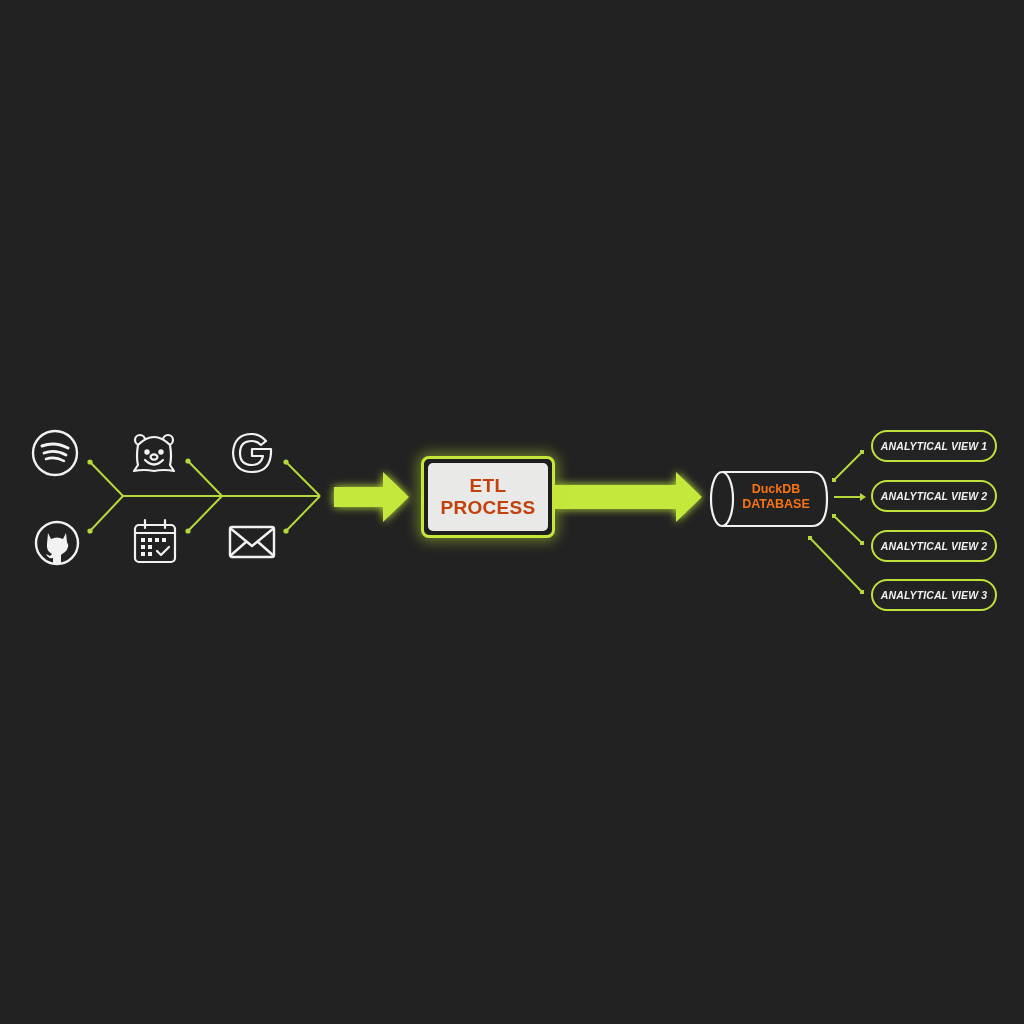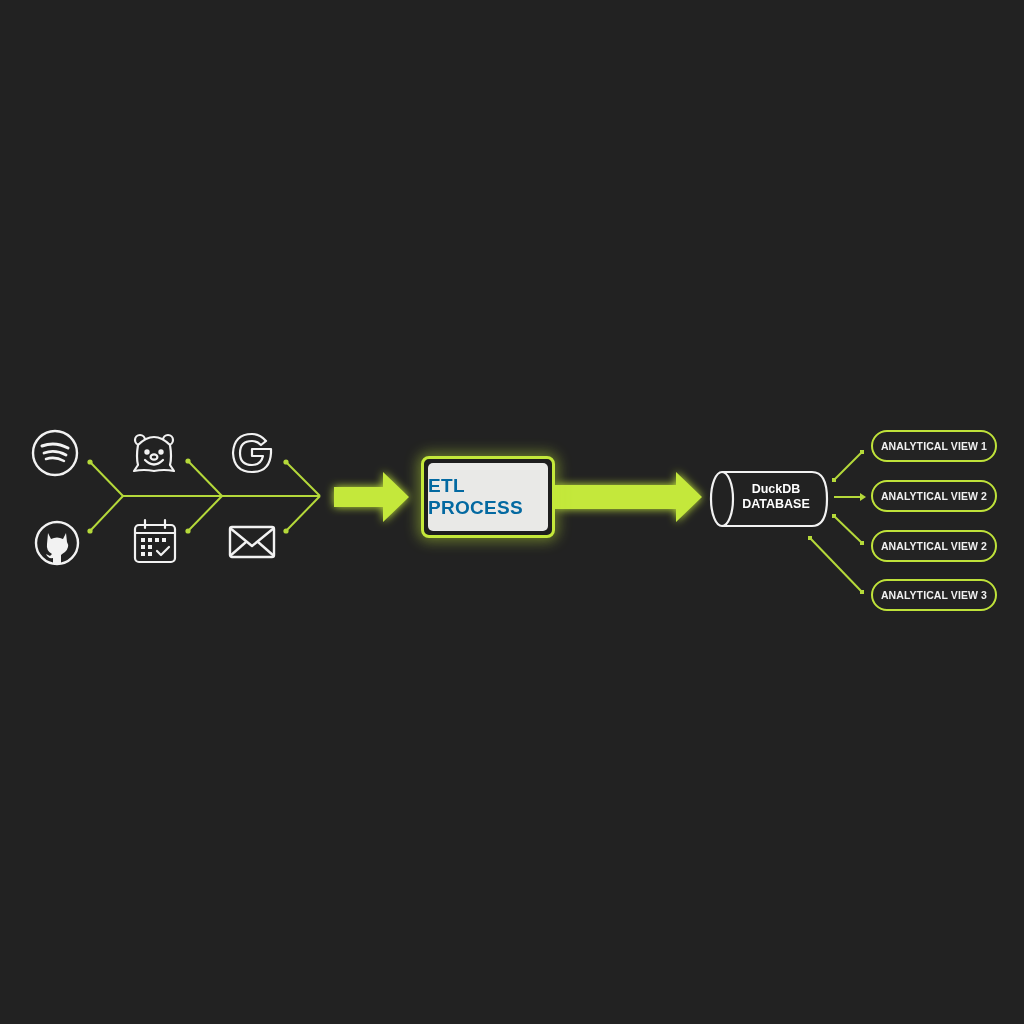--- a/index.html
+++ b/index.html
@@ -42,39 +42,39 @@
       padding: 4px;
     }
     .etl-inner {
       width: 100%;
       height: 100%;
       box-sizing: border-box;
       background: #e9e9e7;
       border-radius: 5px;
       display: flex;
       flex-direction: column;
-      align-items: flex-start;
+      align-items: center;
       justify-content: center;
       font-family: "Liberation Sans", sans-serif;
       font-weight: bold;
       font-size: 19px;
       line-height: 22px;
-      color: #0369a1;
+      color: #c2410c;
       letter-spacing: 0.3px;
     }
 
     .db-label {
       position: absolute;
       left: 728px;
       top: 482px;
       width: 96px;
       text-align: center;
       font-family: "Liberation Sans", sans-serif;
       font-weight: bold;
-      color: #ffffff;
+      color: #f97316;
       font-size: 12.5px;
       line-height: 15px;
     }
 
     .view-pill {
       position: absolute;
       left: 871px;
       width: 126px;
       height: 32px;
       box-sizing: border-box;
@@ -83,20 +83,21 @@
       background: #232323;
       display: flex;
       align-items: center;
       justify-content: center;
       font-family: "Liberation Sans", sans-serif;
       font-weight: bold;
       font-size: 10.5px;
       color: #f0f0f0;
       letter-spacing: 0.1px;
       white-space: nowrap;
+      font-style: italic;
     }
   </style>
 </head>
 <body>
 
 <div class="canvas">
 
   <svg class="wires" viewBox="0 0 1024 1024">
     <defs>
       <filter id="glow" x="-30%" y="-60%" width="160%" height="220%">

